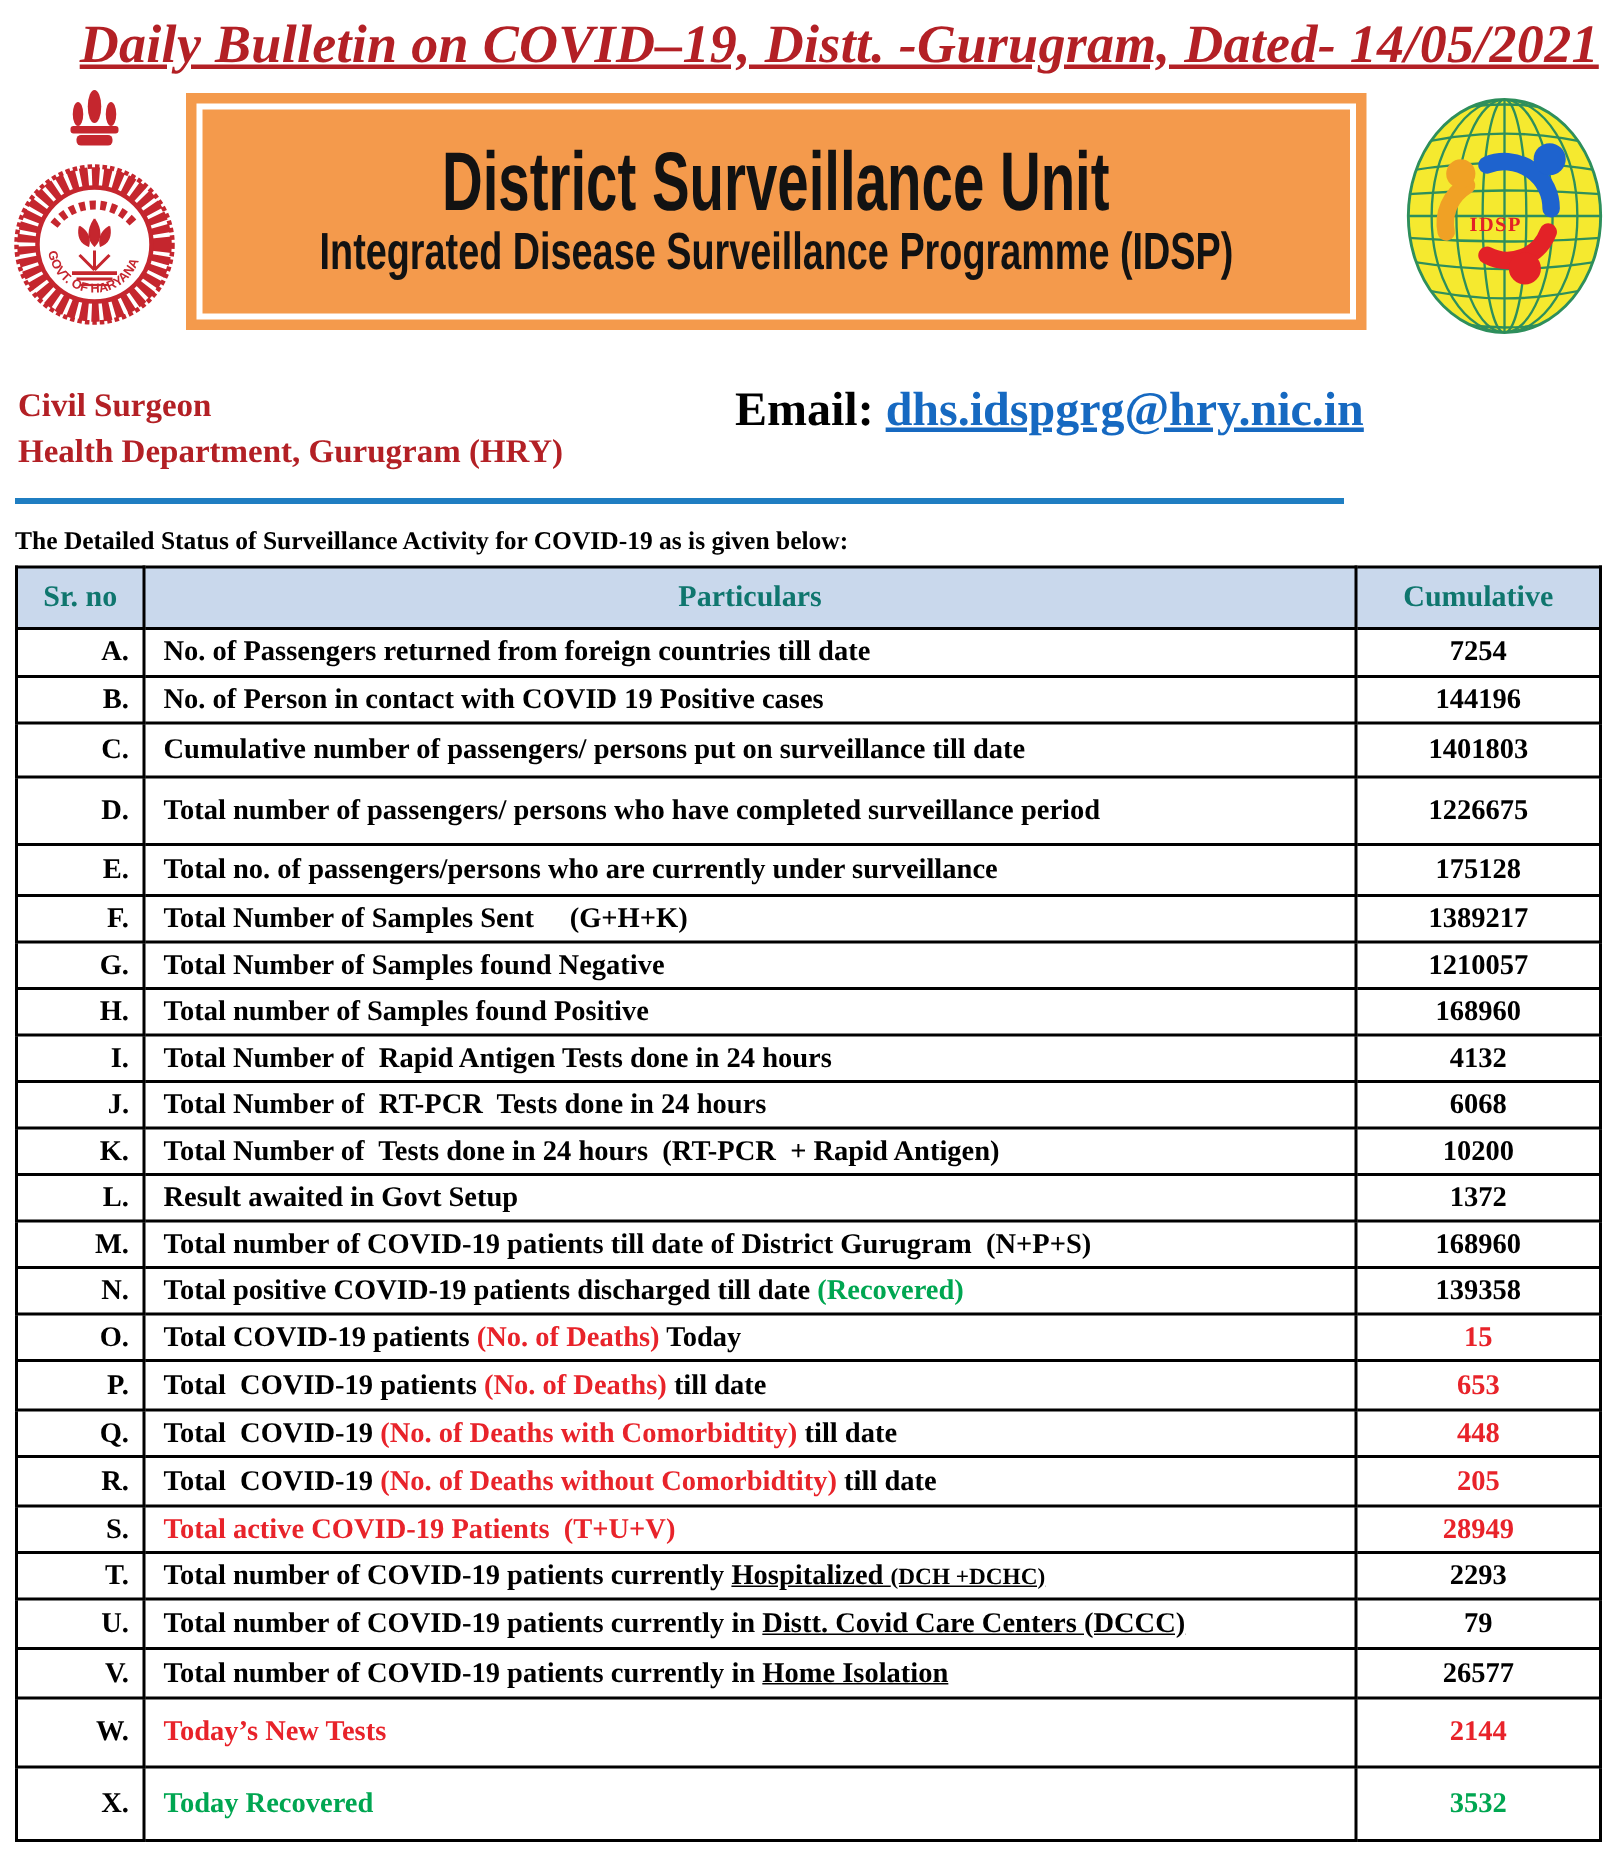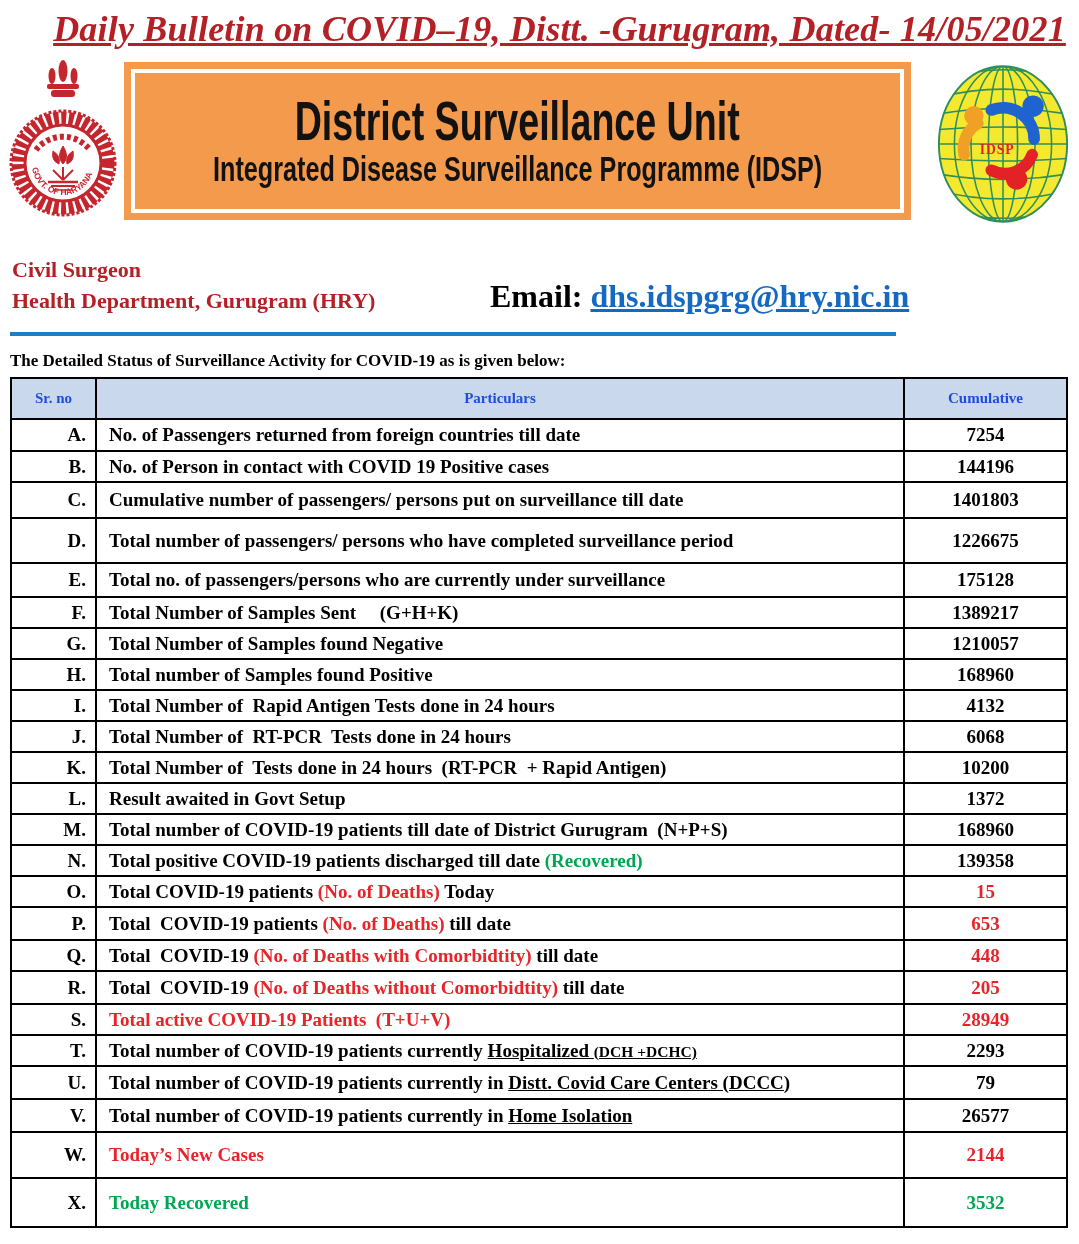--- a/index.html
+++ b/index.html
@@ -30,38 +30,38 @@
   .banner-line1{
     font-family:"Liberation Sans", sans-serif; font-weight:bold; color:#121212;
     font-size:47px; line-height:1.02; display:inline-block; transform:scale(.8,1.18); white-space:nowrap;
   }
   .banner-line2{
     font-family:"Liberation Sans", sans-serif; font-weight:bold; color:#121212;
     font-size:30px; line-height:1.1; display:inline-block; transform:scale(.84,1.16); white-space:nowrap; margin-top:8px;
   }
   .logo-right{width:136px; height:168px; flex:0 0 auto; margin-top:2px;}
   
-  .contact-row{display:flex; align-items:flex-end; padding:0 12px; margin-top:20px;}
+  .contact-row{display:flex; align-items:flex-start; padding:0 12px; margin-top:20px;}
   .contact-left{width:478px;}
   .contact-left div{
     font-size:22px; font-weight:bold; color:var(--dark-red,#B32025); line-height:31px;
   }
   .contact-right{font-size:32px; font-weight:bold; color:#000; padding-bottom:1px;}
   .email-link{color:var(--link-blue,#1669C1); text-decoration:underline; cursor:pointer;}
   .blue-rule{height:4px; background:var(--rule-blue,#1F7EC2); width:886px; margin:16px 0 0 10px;}
   .intro-line{margin:15px 0 6px 10px; font-size:17px; font-weight:bold; color:#000;}
   
   table.bulletin{
     margin-left:10px; width:1058px; border-collapse:collapse; table-layout:fixed;
   }
   table.bulletin th, table.bulletin td{
     border:2px solid #000; font-weight:bold; vertical-align:middle;
   }
   table.bulletin thead th{
-    background:var(--table-header-bg,#C9D8EC); height:37px; font-size:15px; color:#1d4ed8;
+    background:var(--table-header-bg,#C9D8EC); height:37px; font-size:20px; color:#0f766e;
   }
   col.c-sr{width:85px;} col.c-cum{width:163px;}
   td.sr{text-align:right; padding-right:9px; font-size:19px; color:#000;}
   td.part{padding-left:12px; font-size:19px; color:#000; white-space:pre-wrap;}
   td.val{text-align:center; font-size:19px; color:#000;}
   tbody tr{height:31px;}
   tbody tr:nth-child(1){height:32px;}
   tbody tr:nth-child(3){height:36px;}
   tbody tr:nth-child(4){height:45px;}
   tbody tr:nth-child(5){height:34px;}
@@ -290,21 +290,21 @@
           <td class="part"><span>Total number of COVID-19 patients currently in </span><span class="u">Distt. Covid Care Centers (DCCC)</span></td>
           <td class="val c-black">79</td>
         </tr>
         <tr>
           <td class="sr">V.</td>
           <td class="part"><span>Total number of COVID-19 patients currently in </span><span class="u">Home Isolation</span></td>
           <td class="val c-black">26577</td>
         </tr>
         <tr>
           <td class="sr">W.</td>
-          <td class="part"><span class="c-red">Today’s New Cases</span></td>
+          <td class="part"><span class="c-red">Today’s New Tests</span></td>
           <td class="val c-red">2144</td>
         </tr>
         <tr>
           <td class="sr">X.</td>
           <td class="part"><span class="c-green">Today Recovered</span></td>
           <td class="val c-green">3532</td>
         </tr>
       </tbody>
   </table>
 

